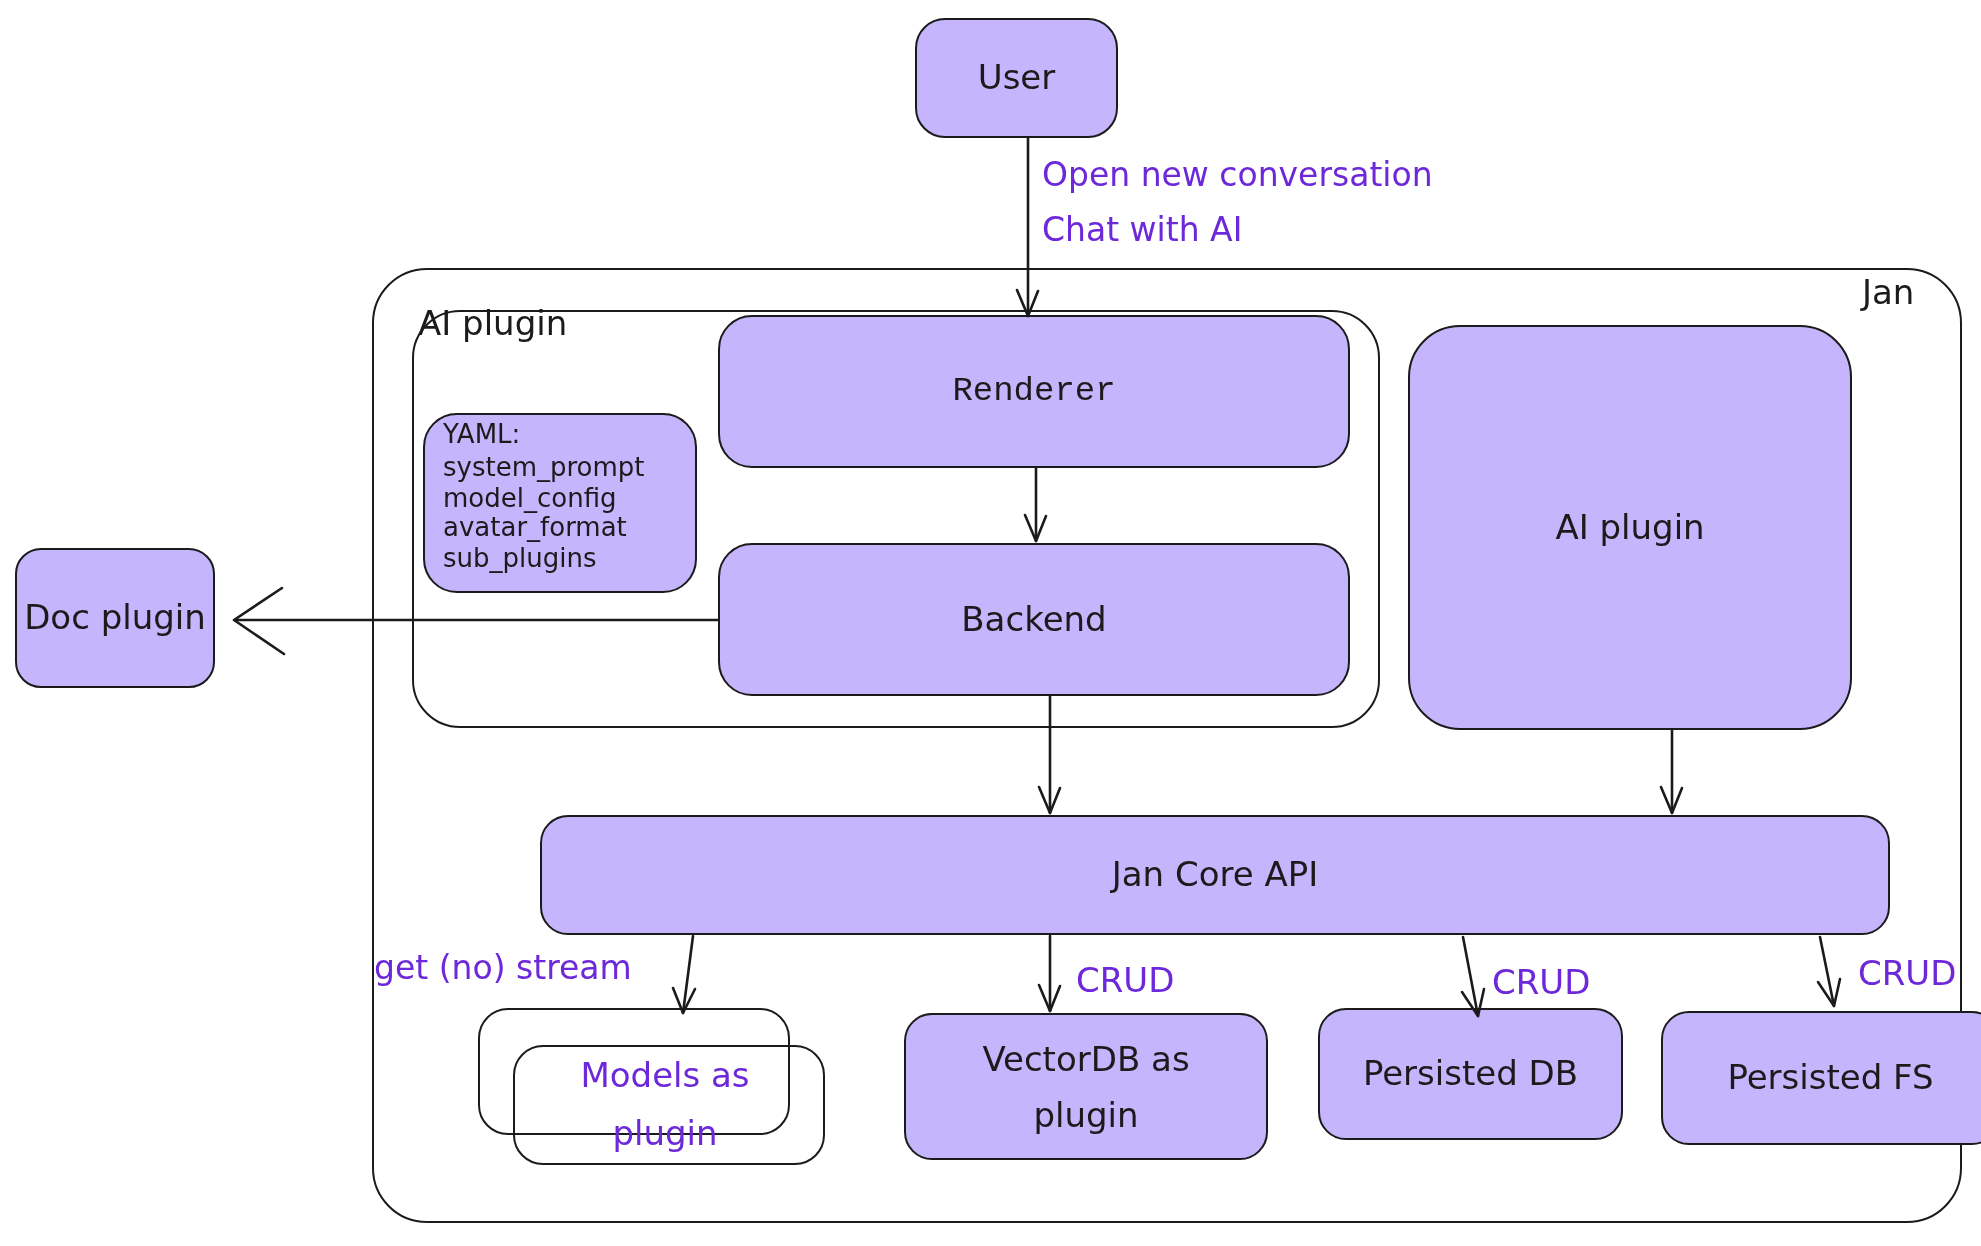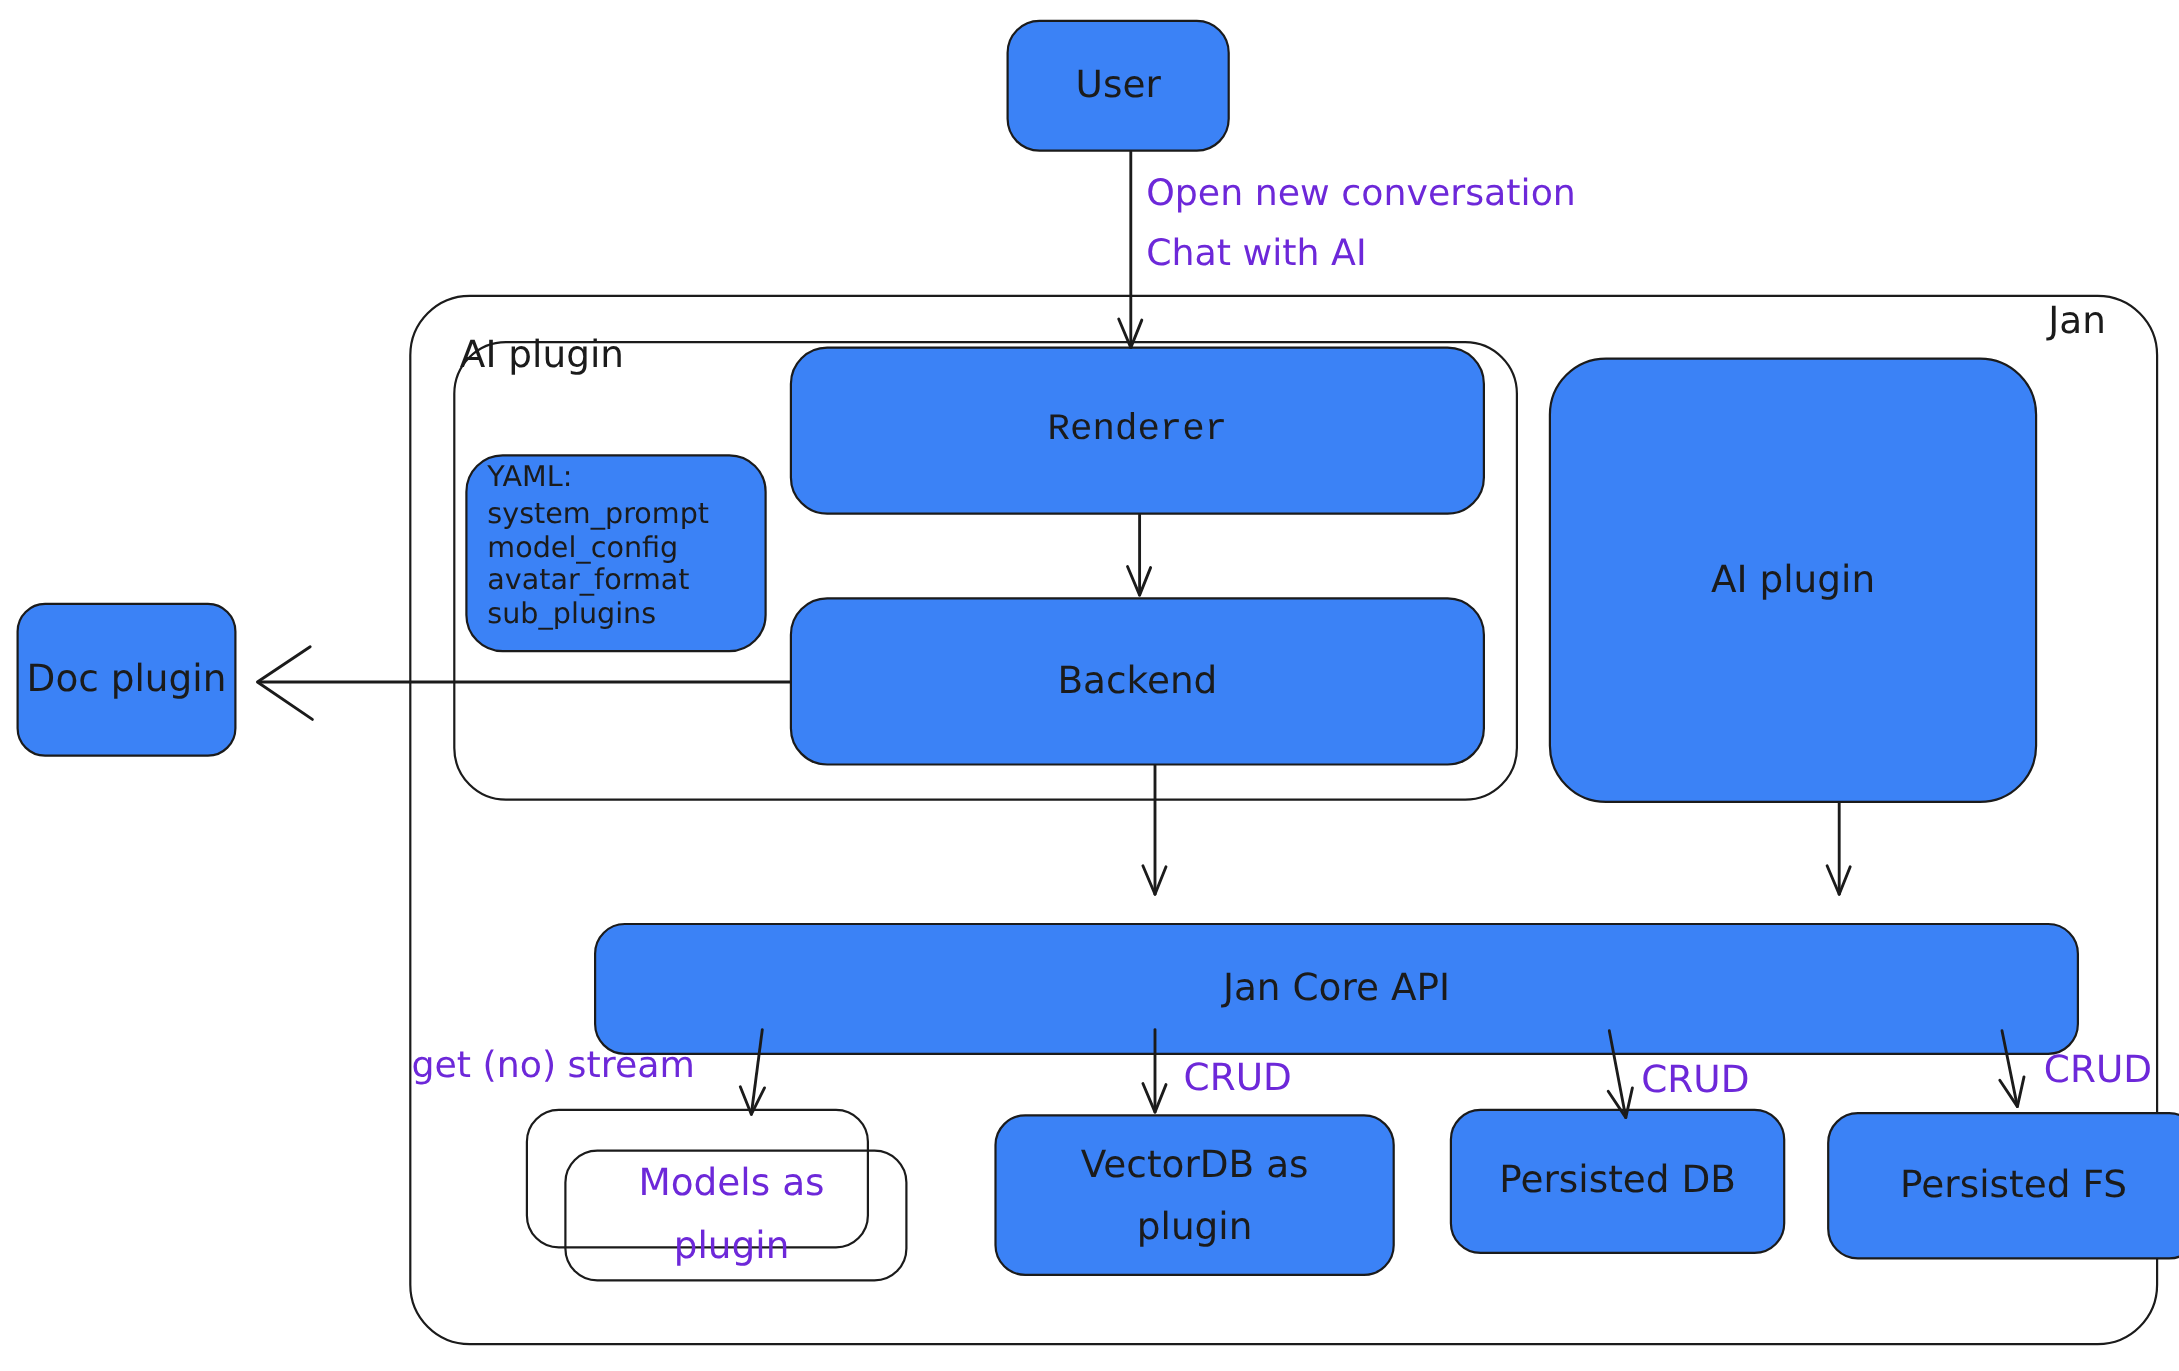--- a/index.html
+++ b/index.html
@@ -12,21 +12,21 @@
     width: 1981px;
     height: 1246px;
     background: #ffffff;
     font-family: "DejaVu Sans", "Liberation Sans", sans-serif;
     color: #1b1b1b;
     overflow: hidden;
   }
   .box {
     position: absolute;
     border: 2.6px solid #1b1b1b;
-    background: #3b82f6;
+    background: #c4b5fd;
     box-sizing: border-box;
     display: flex;
     align-items: center;
     justify-content: center;
     text-align: center;
   }
   .box.transparent { background: transparent; }
   .node-label {
     font-size: 34px;
     line-height: 1.45;
@@ -99,21 +99,21 @@
   <div class="yaml-text" style="left:443px; top:543px;">sub_plugins</div>
 
   <div class="box" style="left:15px; top:548px; width:200px; height:140px; border-radius:26px;">
     <span class="node-label">Doc plugin</span>
   </div>
 
   <div class="box" style="left:1408px; top:325px; width:444px; height:405px; border-radius:52px;">
     <span class="node-label">AI plugin</span>
   </div>
 
-  <div class="box" style="left:540px; top:815px; width:1350px; height:120px; border-radius:28px;margin-top:24px;">
+  <div class="box" style="left:540px; top:815px; width:1350px; height:120px; border-radius:28px;">
     <span class="node-label">Jan Core API</span>
   </div>
 
   <div class="box transparent" style="left:478px; top:1008px; width:312px; height:127px; border-radius:30px;"></div>
   <div class="box transparent" style="left:513px; top:1045px; width:312px; height:120px; border-radius:30px;"></div>
   <div class="edge-label" style="left:540px; top:1046px; width:250px; white-space:normal; text-align:center; font-size:34px; line-height:58px;">Models as plugin</div>
 
   <div class="box" style="left:904px; top:1013px; width:364px; height:147px; border-radius:28px;">
     <span class="node-label" style="width:240px; line-height:56px;">VectorDB as plugin</span>
   </div>

